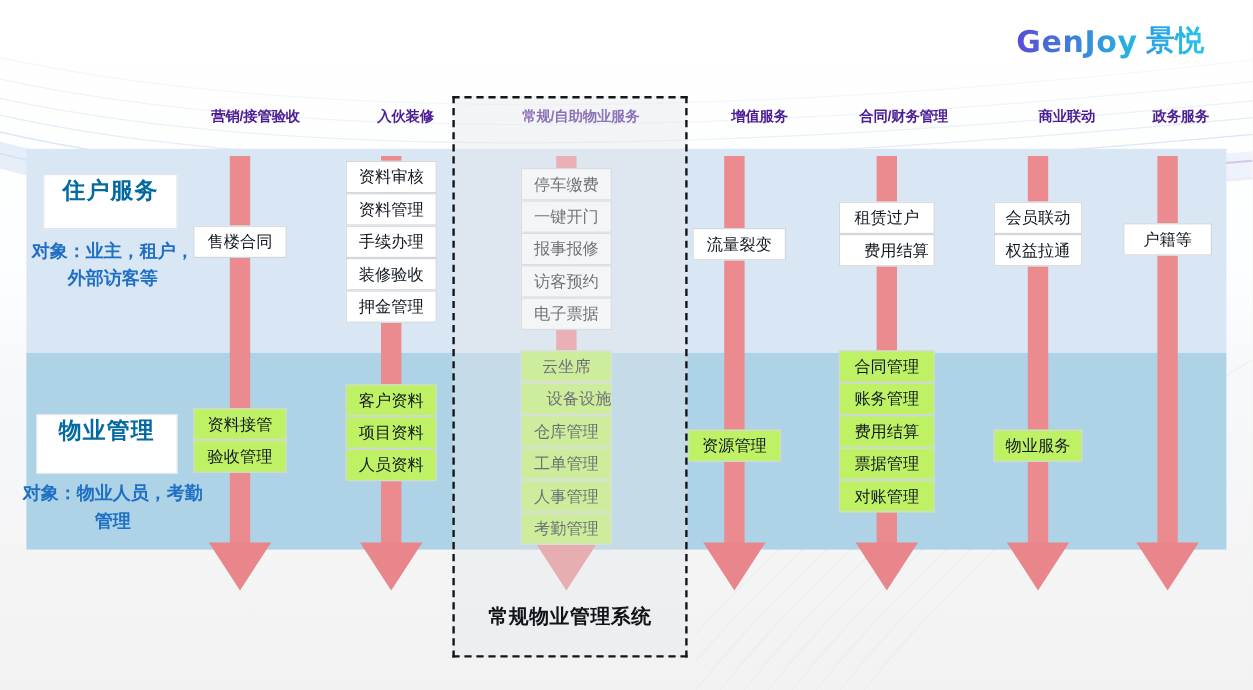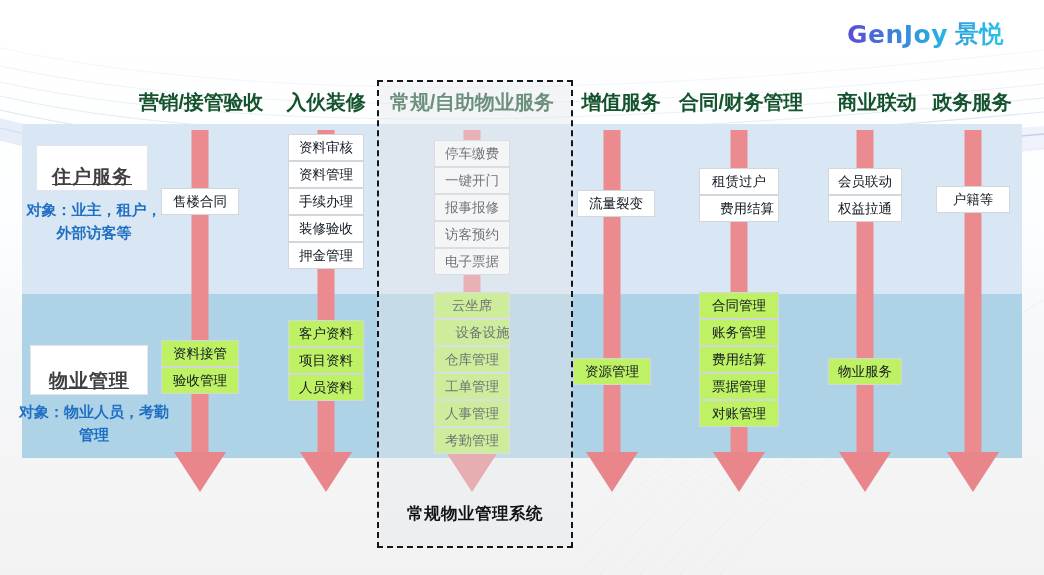--- a/index.html
+++ b/index.html
@@ -34,24 +34,25 @@
   }
   #logo .cn {
     font-size:24px; font-weight:bold;
     background:linear-gradient(90deg,#2e9fe0 0%,#28c5e8 100%);
     -webkit-background-clip:text; background-clip:text; color:transparent;
   }
 
   
   .col-header {
     position:absolute; top:89px;
-    font-size:20px; font-weight:bold; color:#14532d;
+    font-size:12px; font-weight:bold; color:#4c1d95;
     white-space:nowrap; text-align:center;
     transform:translateX(-50%);
     letter-spacing:-.2px;
+    margin-left:12px;
   }
 
   
   #band-top {
     position:absolute; left:22px; top:124px; width:1000px; height:170px;
     background:#d9e6f3;
   }
   #band-bottom {
     position:absolute; left:22px; top:294px; width:1000px; height:164px;
     background:#aed3e6;
@@ -68,24 +69,23 @@
     width:0; height:0;
     border-left:26px solid transparent;
     border-right:26px solid transparent;
     border-top:40px solid #e8868b;
   }
 
   
   .side-title {
     position:absolute; background:#ffffff;
     border:1px solid #e2e6ea;
-    font-size:19px; font-weight:bold; color:#404040;
-    display:flex; align-items:flex-end; justify-content:center;
+    font-size:19px; font-weight:bold; color:#0369a1;
+    display:flex; align-items:flex-start; justify-content:center;
     letter-spacing:1px;
-    text-decoration:underline;
   }
   .side-sub {
     position:absolute;
     font-size:15px; font-weight:bold; color:#1f6fc4;
     line-height:1.55; text-align:center;
   }
 
   
   .node {
     position:absolute;

